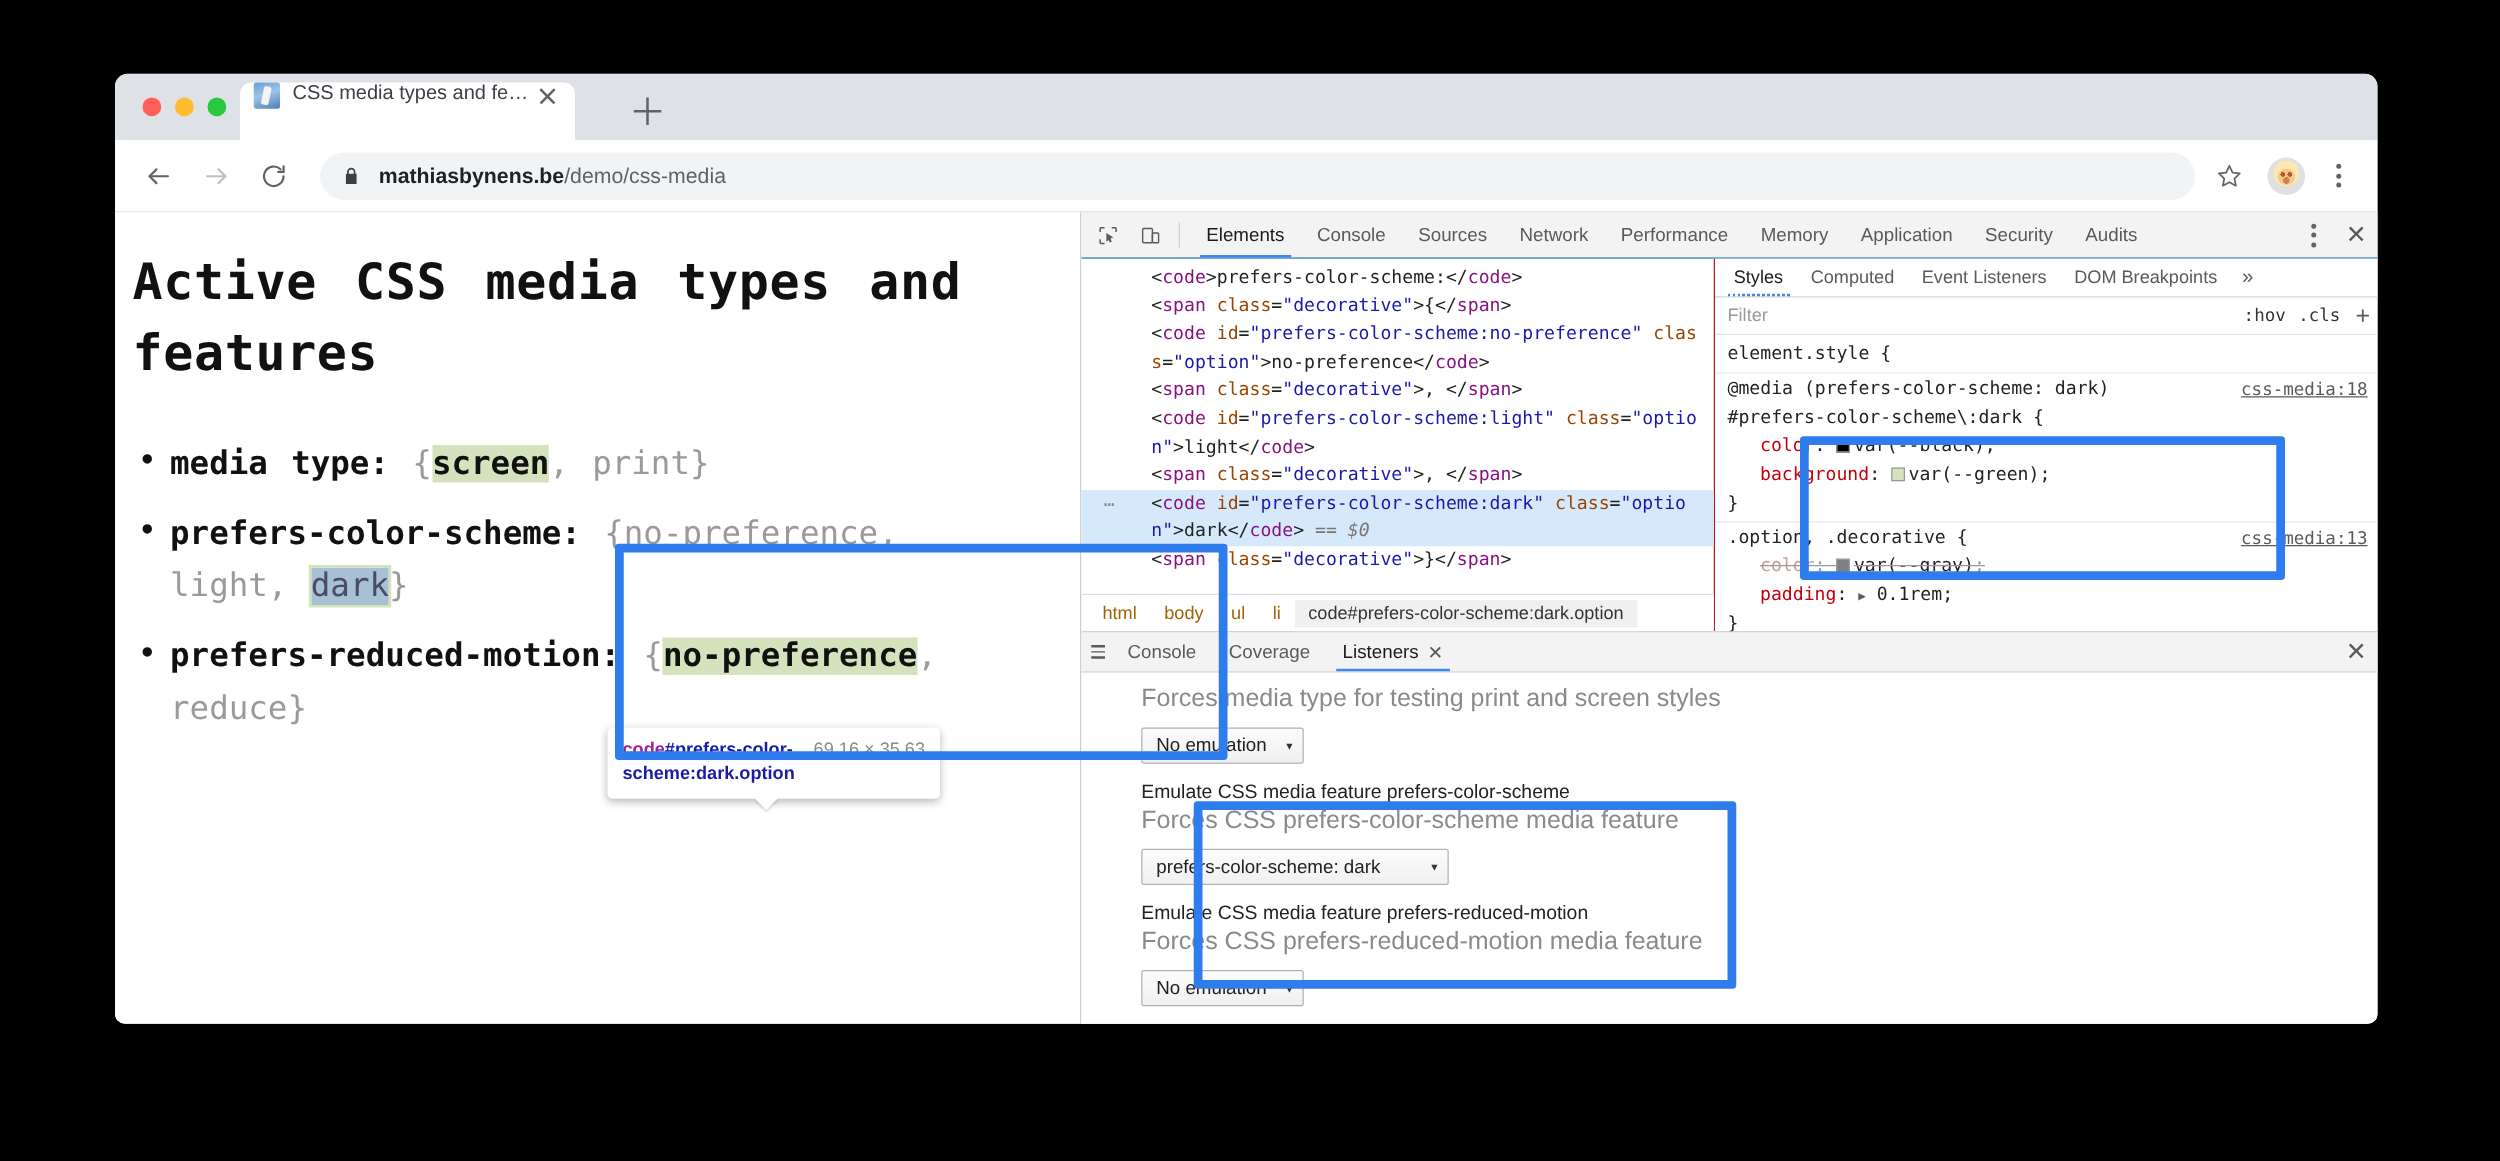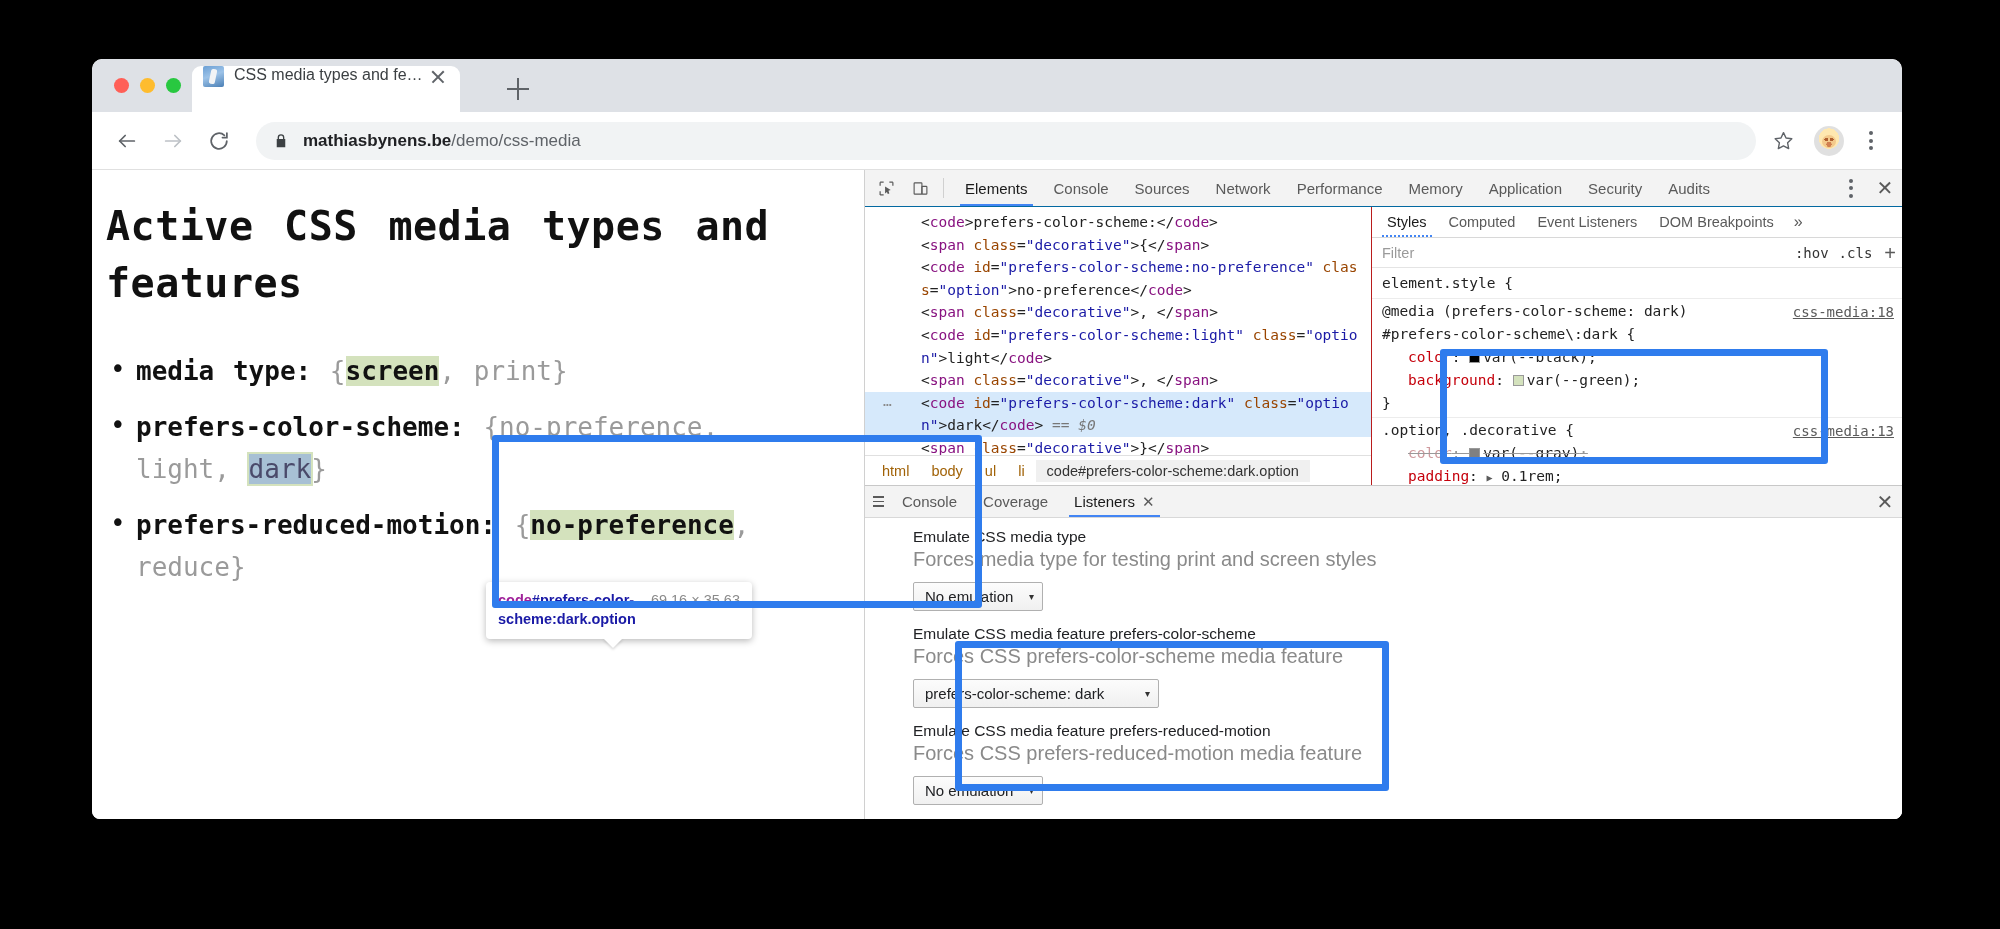--- a/index.html
+++ b/index.html
@@ -609,21 +609,21 @@
               </div>
               <div class="dw-tab active">
                 <span>Listeners</span>
                 <span class="x">✕</span>
               </div>
             </div>
           <div class="dt-spacer"></div>
           <div class="drawer-close">✕</div>
         </div>
         <div class="rendering" id="rendering">
-            <div class="rsec"><div class="rtitle">Emulate CSS media type</div><div class="rdesc">Forces media type for testing print and screen styles</div><div class="rselect">
+            <div class="rsec"><div class="rdesc">Forces media type for testing print and screen styles</div><div class="rselect">
                 <span>No emulation</span>
                 <span class="caret">▾</span>
               </div></div>
             <div class="rsec"><div class="rtitle">Emulate CSS media feature prefers-color-scheme</div><div class="rdesc">Forces CSS prefers-color-scheme media feature</div><div class="rselect wide">
                 <span>prefers-color-scheme: dark</span>
                 <span class="caret">▾</span>
               </div></div>
             <div class="rsec"><div class="rtitle">Emulate CSS media feature prefers-reduced-motion</div><div class="rdesc">Forces CSS prefers-reduced-motion media feature</div><div class="rselect">
                 <span>No emulation</span>
                 <span class="caret">▾</span>

